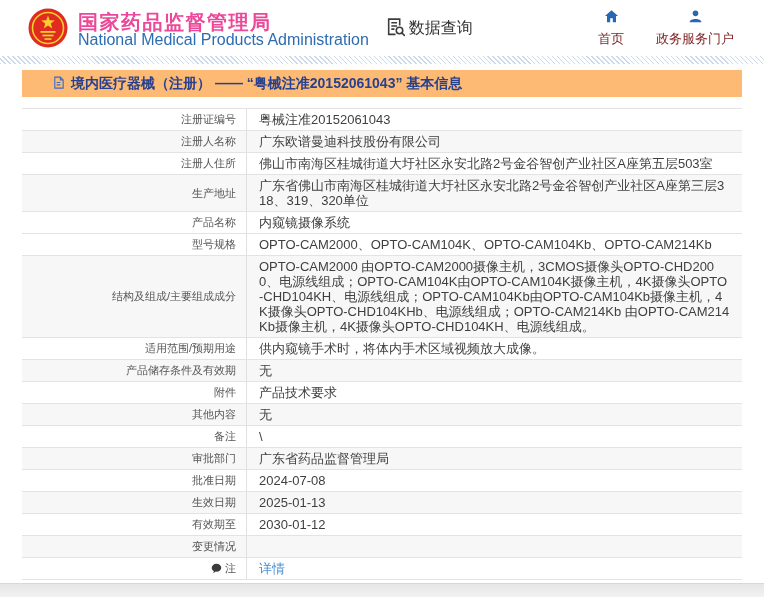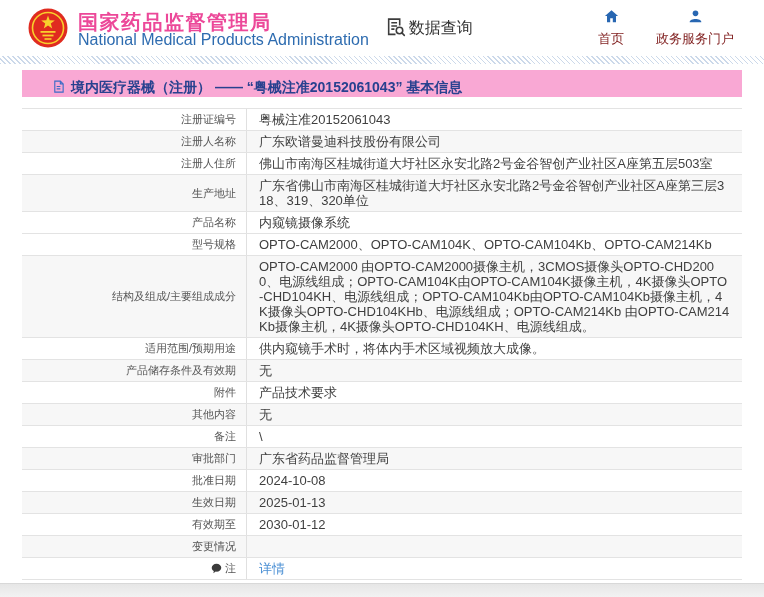--- a/index.html
+++ b/index.html
@@ -36,22 +36,22 @@
 
   
   .hatch-band {
     height: 8px; width: 100%;
     background: repeating-linear-gradient(45deg,
       #ccd9ea 0, #ccd9ea 1px, #ffffff 1px, #ffffff 3.5px);
   }
 
   
   .breadcrumb {
-    margin: 6px 22px 11px 22px; height: 27px; background: #f9a8d4;
-    display: flex; align-items: flex-end; padding-left: 30px;
+    margin: 6px 22px 11px 22px; height: 27px; background: #fdba74;
+    display: flex; align-items: center; padding-left: 30px;
   }
   .breadcrumb svg { width: 13px; height: 13px; flex: none; }
   .breadcrumb-text {
     margin-left: 6px; font-size: 14px; font-weight: 600; color: #28418f;
   }
 
   
   .info-table { margin: 0 22px; border-top: 1px solid #e3e3e3; }
   .trow { display: flex; border-bottom: 1px solid #e3e3e3; background: #fff; }
   .trow.alt { background: #f7f7f7; }
@@ -194,21 +194,21 @@
     <div class="trow">
       <div class="tlabel">备注</div>
       <div class="tvalue">\</div>
     </div>
     <div class="trow alt">
       <div class="tlabel">审批部门</div>
       <div class="tvalue">广东省药品监督管理局</div>
     </div>
     <div class="trow">
       <div class="tlabel">批准日期</div>
-      <div class="tvalue">2024-10-08</div>
+      <div class="tvalue">2024-07-08</div>
     </div>
     <div class="trow alt">
       <div class="tlabel">生效日期</div>
       <div class="tvalue">2025-01-13</div>
     </div>
     <div class="trow">
       <div class="tlabel">有效期至</div>
       <div class="tvalue">2030-01-12</div>
     </div>
     <div class="trow alt">

